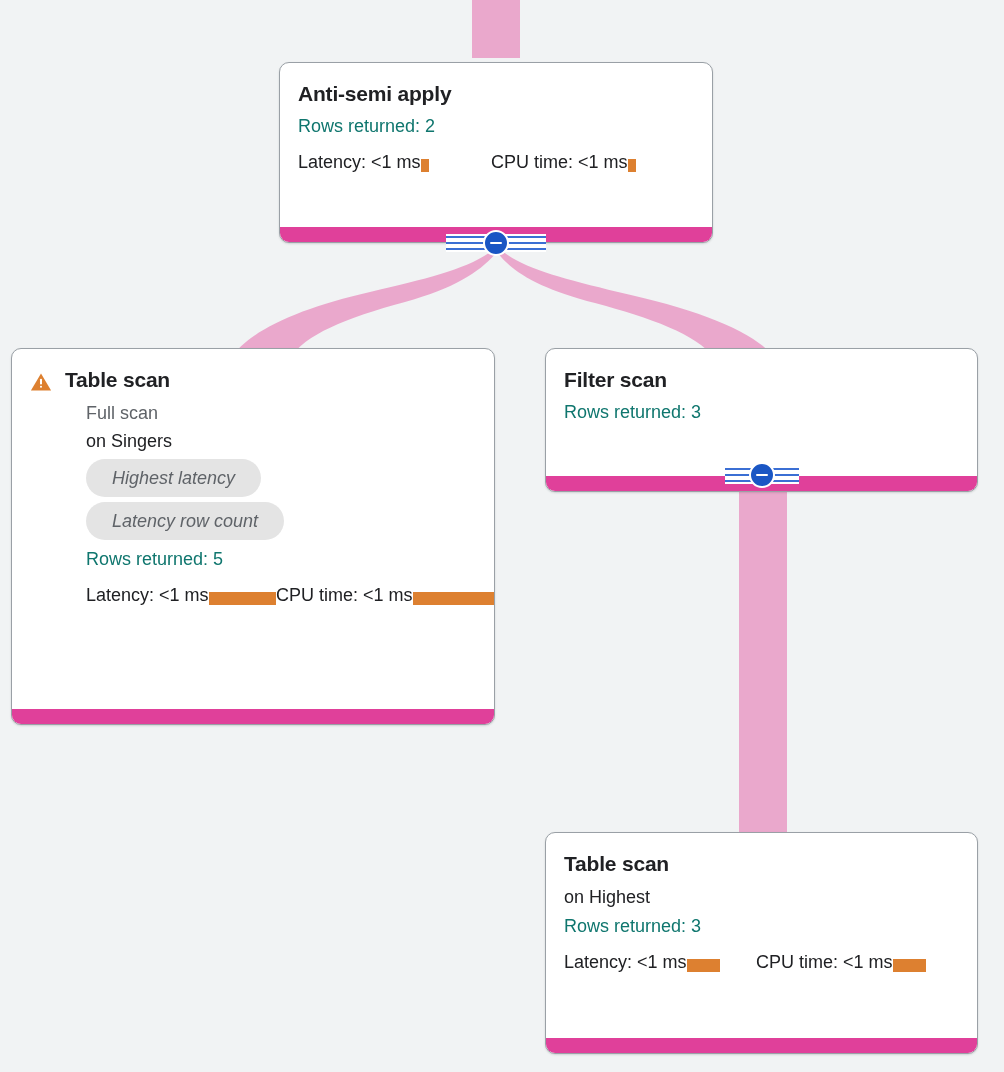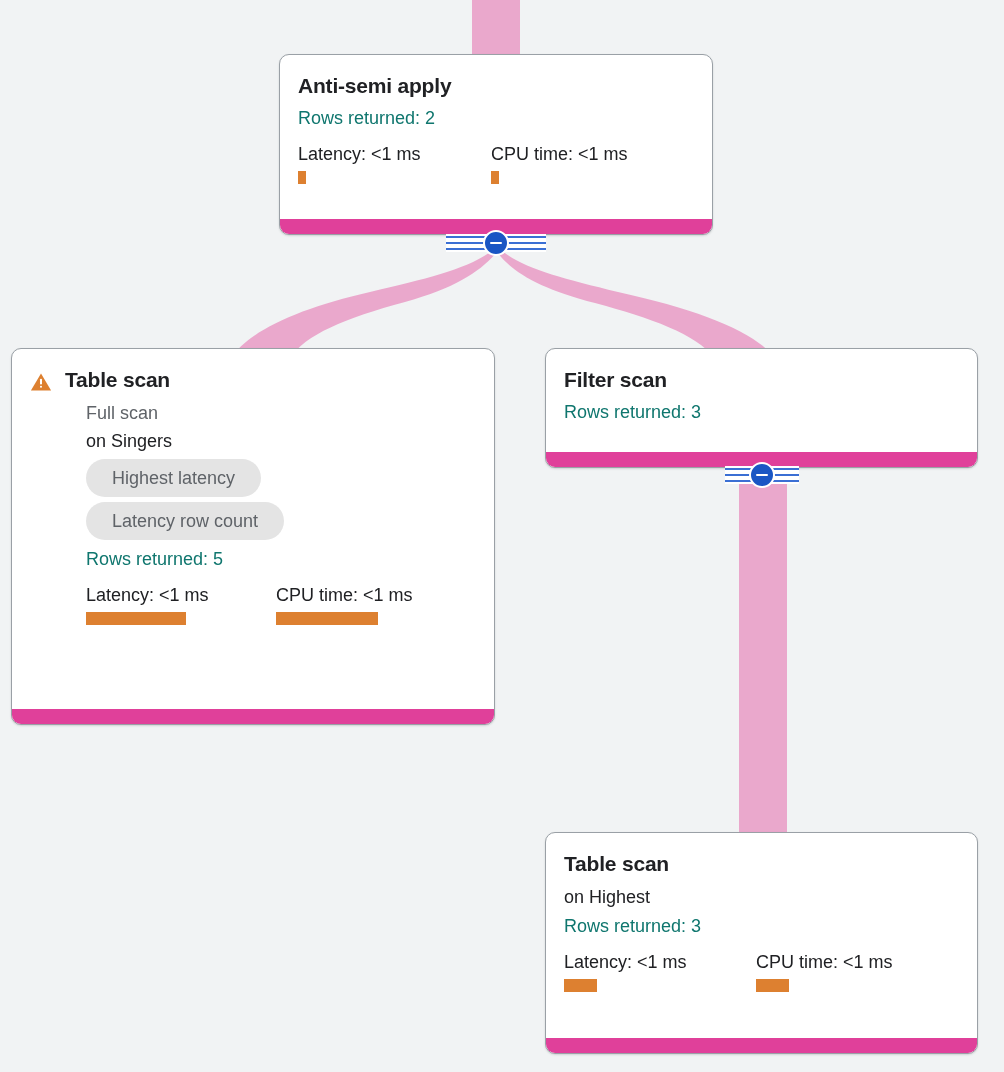--- a/index.html
+++ b/index.html
@@ -84,34 +84,36 @@
     align-items: flex-start;
     gap: 5px;
   }
   .chip {
     background: #e4e4e4;
     color: #5f6368;
     border-radius: 999px;
     font-size: 18px;
     line-height: 20px;
     padding: 9px 26px;
+    font-style: italic;
   }
   .rows-line {
     font-size: 18px;
     color: #0f766e;
     line-height: 30px;
     margin-top: 4px;
   }
   .metrics {
     display: flex;
     margin-top: 10px;
   }
   .metric {
     display: flex;
-    flex-direction: column;
+    flex-direction: row;
+    align-items: center;
   }
   .metric-label {
     font-size: 18px;
     color: #202124;
     line-height: 22px;
     white-space: nowrap;
   }
   .metric-bar {
     height: 13px;
     background: #dd8030;
@@ -191,21 +193,21 @@
              C 522 268, 560 278, 618 292
              C 700 310, 755 332, 775 358
              L 714 358
              C 697 334, 650 318, 595 303
              C 540 289, 512 272, 497 252
              Z"></path>
 
     <rect x="739" y="470" width="48" height="374" fill="#eaa8cc"></rect>
   </svg>
 
-  <div class="node-card" style="left:279px; top:54px; width:434px; height:181px;">
+  <div class="node-card" style="left:279px; top:62px; width:434px; height:181px;">
     <div class="card-body">
       <div class="title-row">
         <div class="node-title">Anti-semi apply</div>
       </div>
       <div class="rows-line">Rows returned: 2</div>
       <div class="metrics">
         <div class="metric" style="width:193px;">
           <div class="metric-label">Latency: &lt;1 ms</div>
           <div class="metric-bar" style="width:8px;"></div>
         </div>
@@ -256,21 +258,21 @@
           <div class="metric">
             <div class="metric-label">CPU time: &lt;1 ms</div>
             <div class="metric-bar" style="width:102px;"></div>
           </div>
         </div>
       </div>
     </div>
     <div class="card-footer-bar"></div>
   </div>
 
-  <div class="node-card" style="left:545px; top:348px; width:433px; height:120px;">
+  <div class="node-card" style="left:545px; top:348px; width:433px; height:144px;">
     <div class="card-body">
       <div class="title-row">
         <div class="node-title">Filter scan</div>
       </div>
       <div class="rows-line">Rows returned: 3</div>
     </div>
     <div class="card-footer-bar"></div>
   </div>
 
   <div class="collapse-toggle" style="left:762px; top:475px; width:74px;">

